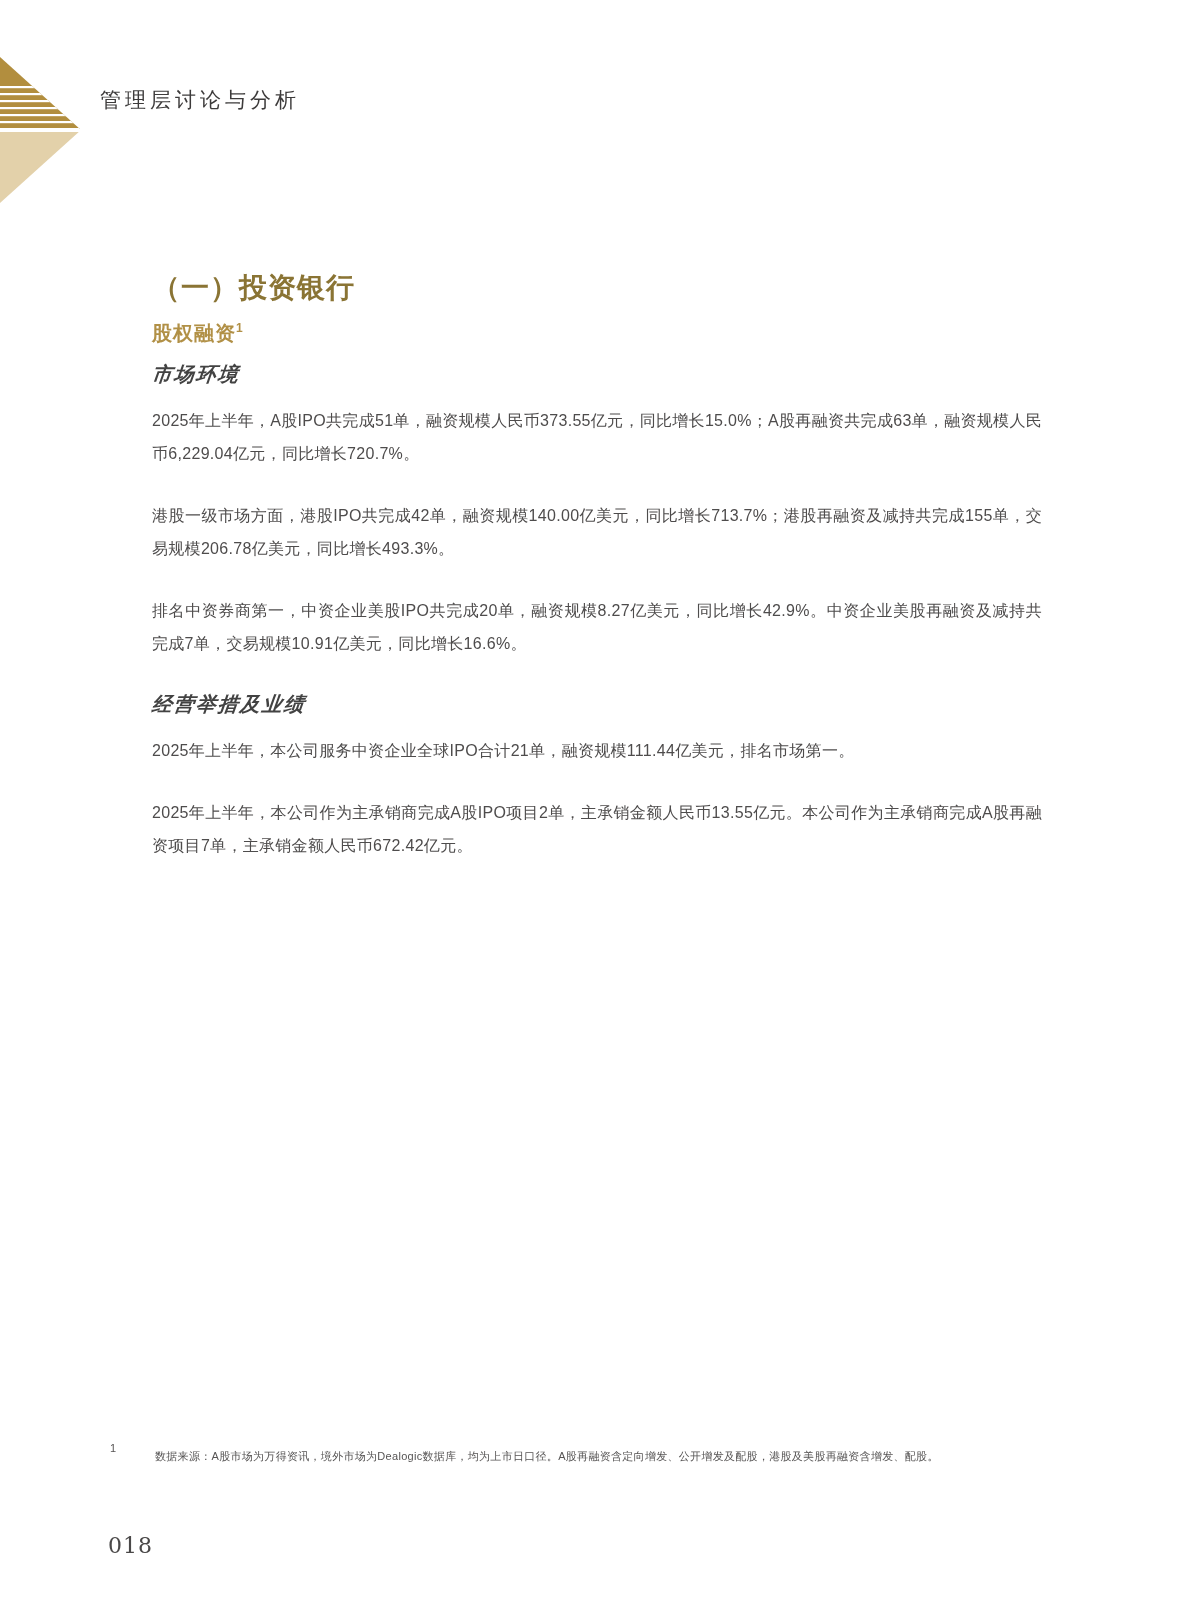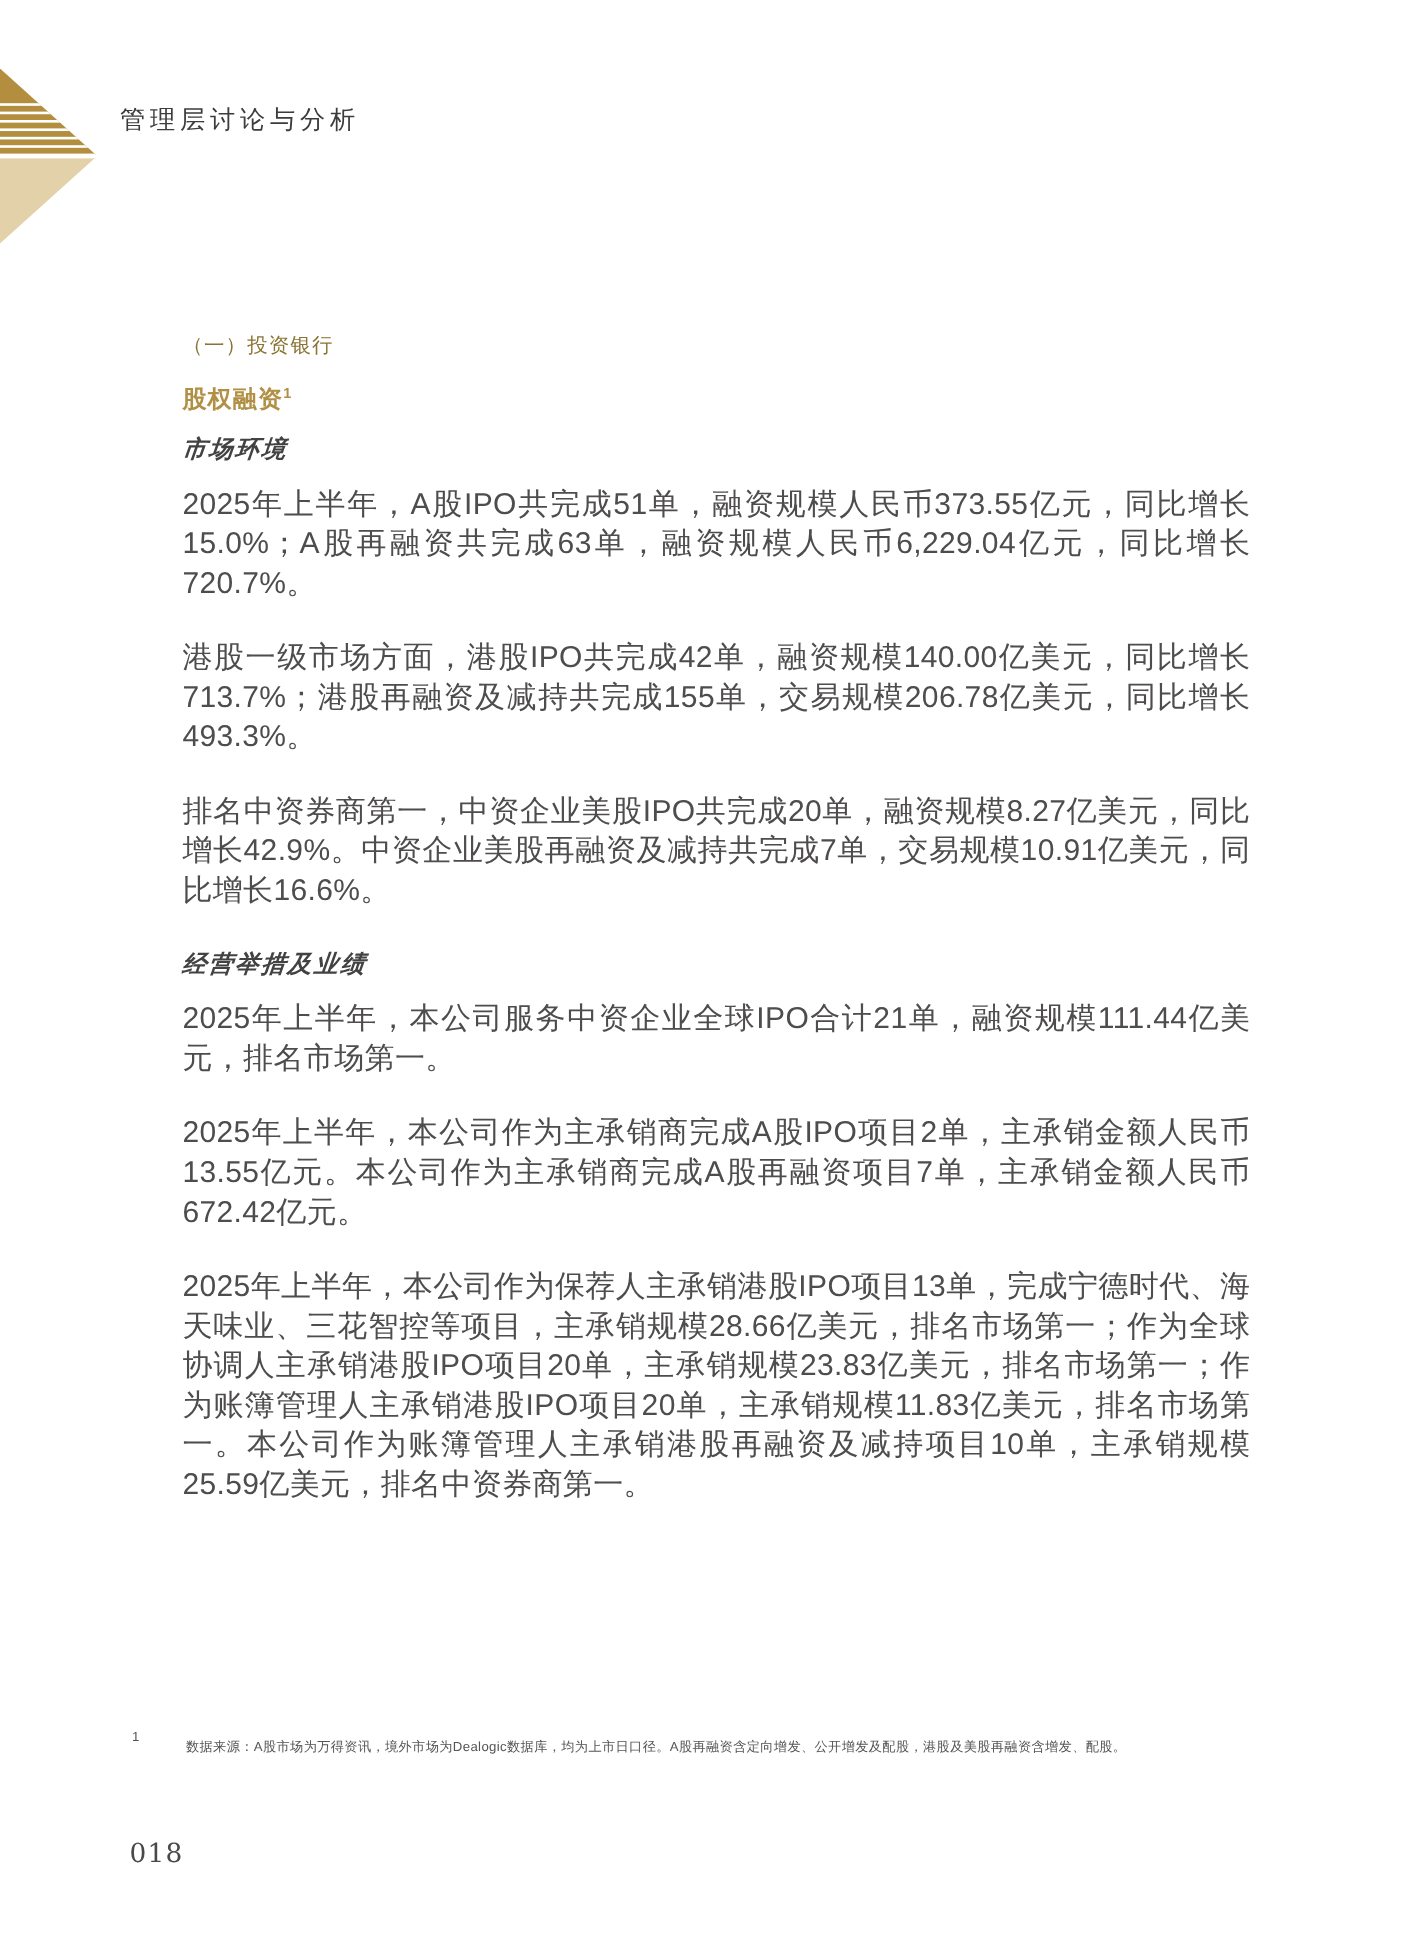--- a/index.html
+++ b/index.html
@@ -11,38 +11,38 @@
     font-family:"Liberation Sans","DejaVu Sans",sans-serif;
   }
   .logo{position:absolute;left:0;top:57px;width:81px;height:146px;display:block;}
   .header-title{
     position:absolute;left:100px;top:86px;
     font-family:Liberation Mono, monospace;
     font-size:21px;letter-spacing:4px;color:#3d3b3b;font-weight:500;
   }
   .content{position:absolute;left:152px;top:273px;width:938px;}
   .section-title{
-    margin:0;font-size:17px;line-height:30px;font-weight:400;
+    margin:0;font-size:28px;line-height:30px;font-weight:700;
     color:#8a7434;letter-spacing:1px;
   }
   .indent{width:890px;}
   .subsection-title{
     margin:16px 0 0 0;font-size:20px;line-height:28px;font-weight:700;
     color:#b19046;letter-spacing:1px;
   }
   .subsection-title sup{font-size:12px;vertical-align:super;line-height:0;}
   .italic-heading{
     margin:12px 0 15px 0;font-size:20px;line-height:30px;font-weight:600;
     color:#424242;font-style:italic;
     font-family:"DejaVu Serif","Liberation Serif",serif;
     letter-spacing:2px;
   }
   .italic-heading .skew{display:inline-block;transform:skewX(-6deg);}
   .body-para{
-    margin:0 0 29px 0;font-size:25px;line-height:33px;color:#4e4c4c;
+    margin:0 0 29px 0;font-size:16px;line-height:33px;color:#4e4c4c;
     text-align:justify;letter-spacing:0.3px;
   }
   .footnote{position:absolute;left:108px;top:1440px;width:985px;}
   .fn-marker{
     position:absolute;left:2px;top:2px;font-size:11px;color:#565454;
   }
   .fn-text{
     margin-left:47px;width:930px;font-size:11px;line-height:33px;
     color:#565454;text-align:justify;letter-spacing:0.3px;
   }
@@ -89,21 +89,20 @@
       <h4 class="italic-heading"><span class="skew">市场环境</span></h4>
 
       <p class="body-para">2025年上半年，A股IPO共完成51单，融资规模人民币373.55亿元，同比增长15.0%；A股再融资共完成63单，融资规模人民币6,229.04亿元，同比增长720.7%。</p>
       <p class="body-para">港股一级市场方面，港股IPO共完成42单，融资规模140.00亿美元，同比增长713.7%；港股再融资及减持共完成155单，交易规模206.78亿美元，同比增长493.3%。</p>
       <p class="body-para">排名中资券商第一，中资企业美股IPO共完成20单，融资规模8.27亿美元，同比增长42.9%。中资企业美股再融资及减持共完成7单，交易规模10.91亿美元，同比增长16.6%。</p>
 
       <h4 class="italic-heading"><span class="skew">经营举措及业绩</span></h4>
 
       <p class="body-para">2025年上半年，本公司服务中资企业全球IPO合计21单，融资规模111.44亿美元，排名市场第一。</p>
       <p class="body-para">2025年上半年，本公司作为主承销商完成A股IPO项目2单，主承销金额人民币13.55亿元。本公司作为主承销商完成A股再融资项目7单，主承销金额人民币672.42亿元。</p>
-      <p class="body-para">2025年上半年，本公司作为保荐人主承销港股IPO项目13单，完成宁德时代、海天味业、三花智控等项目，主承销规模28.66亿美元，排名市场第一；作为全球协调人主承销港股IPO项目20单，主承销规模23.83亿美元，排名市场第一；作为账簿管理人主承销港股IPO项目20单，主承销规模11.83亿美元，排名市场第一。本公司作为账簿管理人主承销港股再融资及减持项目10单，主承销规模25.59亿美元，排名中资券商第一。</p>
     </div>
   </div>
 
   <div class="footnote">
     <sup class="fn-marker">1</sup>
     <div class="fn-text">数据来源：A股市场为万得资讯，境外市场为Dealogic数据库，均为上市日口径。A股再融资含定向增发、公开增发及配股，港股及美股再融资含增发、配股。</div>
   </div>
 
   <div class="page-number">018</div>
 

